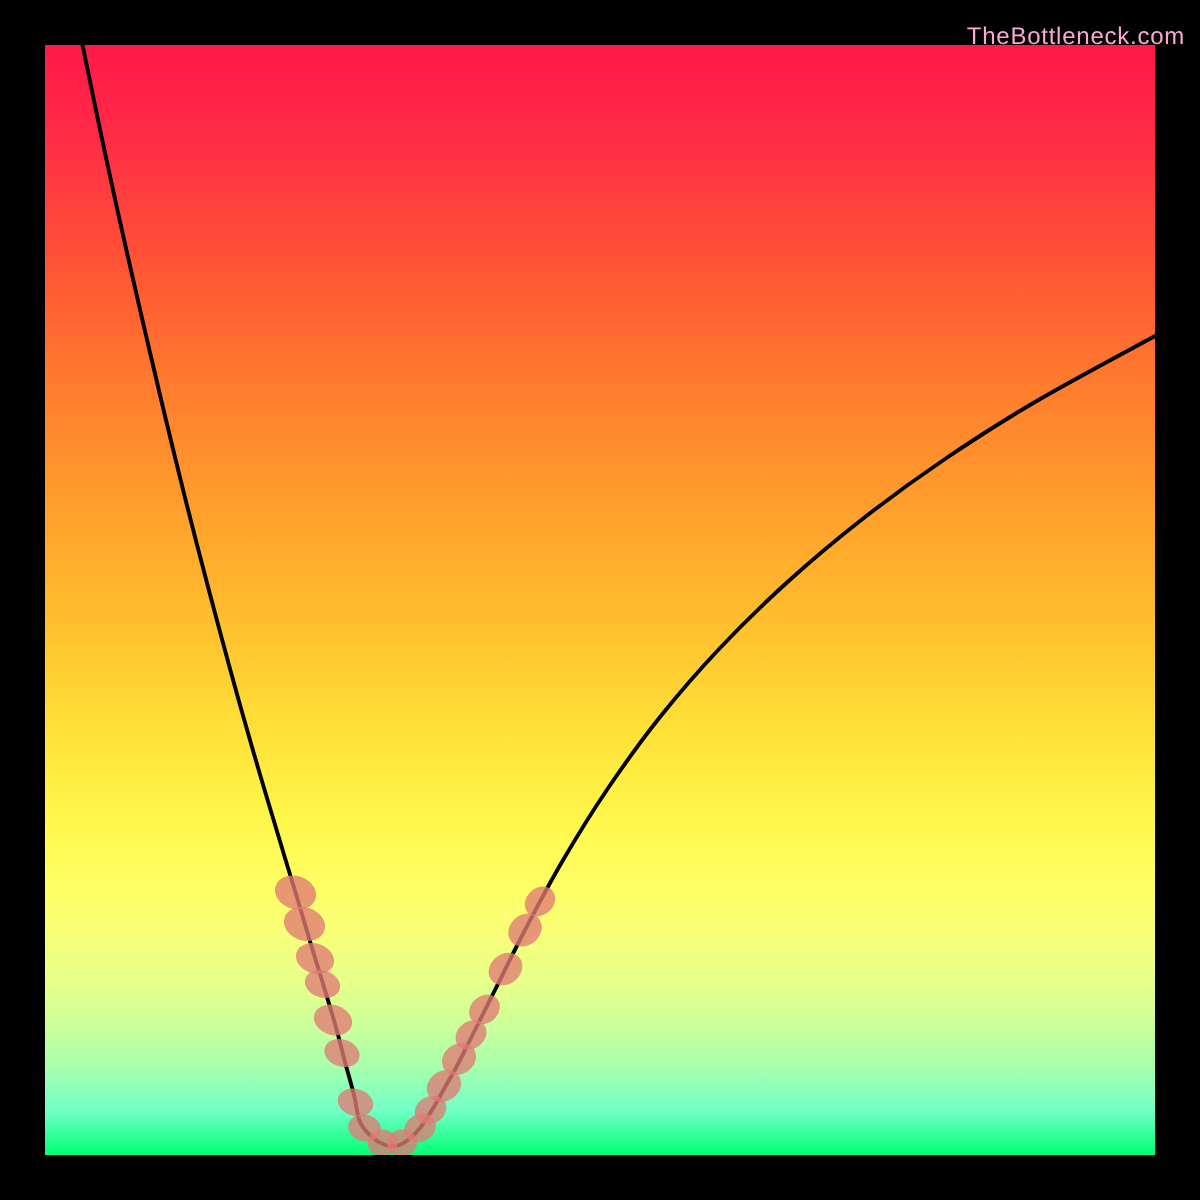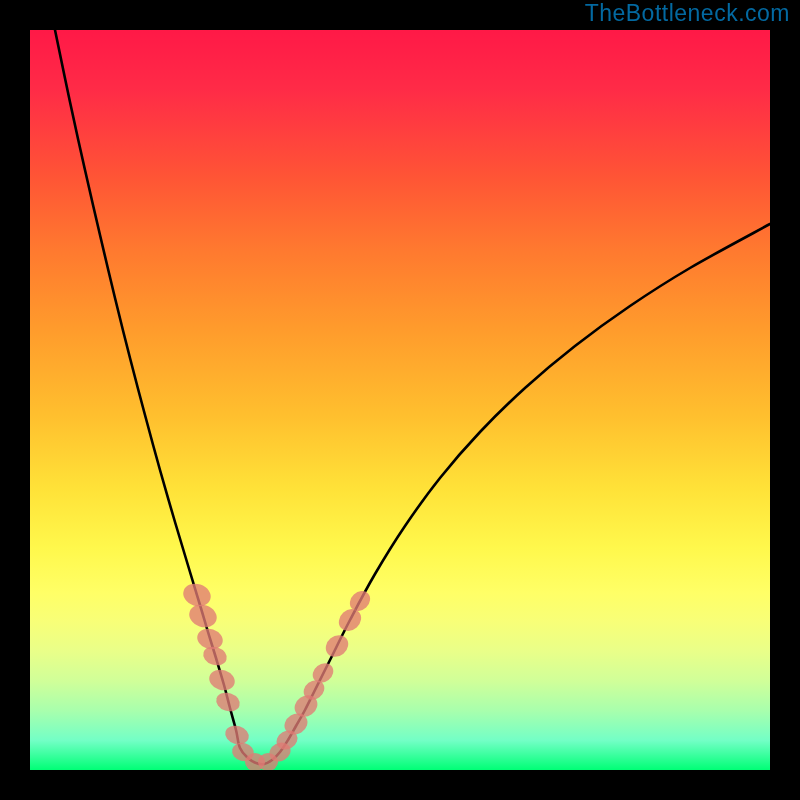--- a/index.html
+++ b/index.html
@@ -6,24 +6,24 @@
   body {
     width: 800px;
     height: 800px;
     background: #000;
     position: relative;
     overflow: hidden;
     font-family: Arial, Helvetica, sans-serif;
   }
   .watermark {
     position: absolute;
-    top: 0;
+    top: 16px;
     right: 10px;
-    color: #0369a1;
-    font-size: 23px;
+    color: #f9a8d4;
+    font-size: 16px;
     letter-spacing: 0.5px;
     z-index: 10;
   }
   .plot {
     position: absolute;
     top: 30px;
     left: 30px;
     width: 740px;
     height: 740px;
     overflow: hidden;

